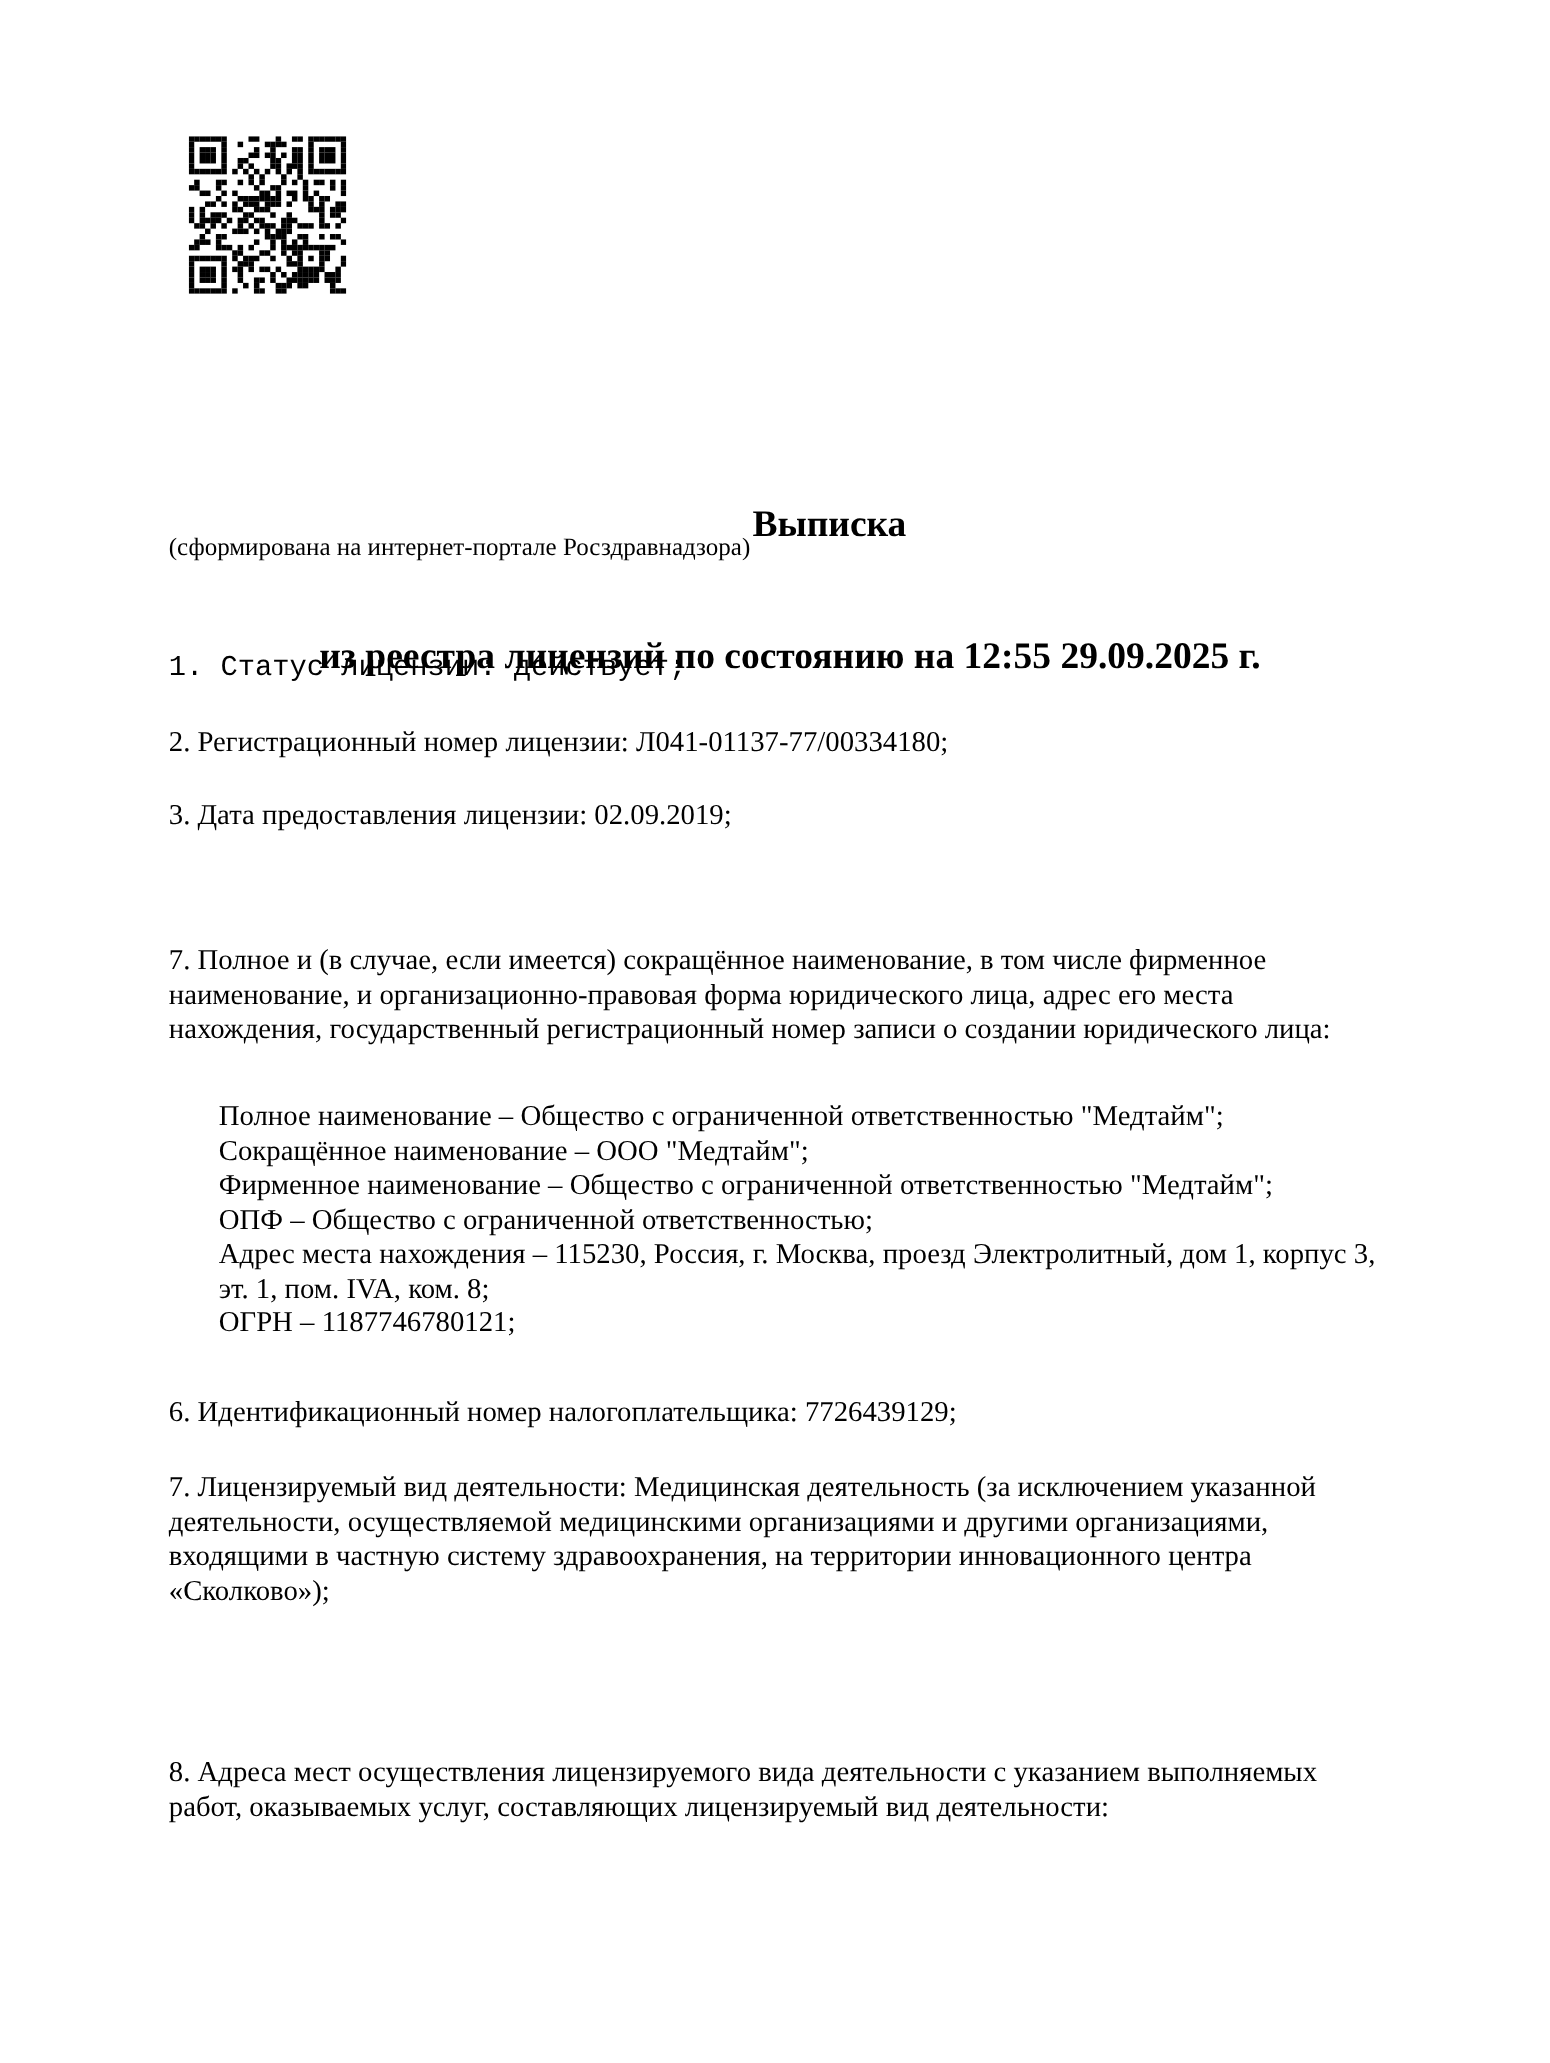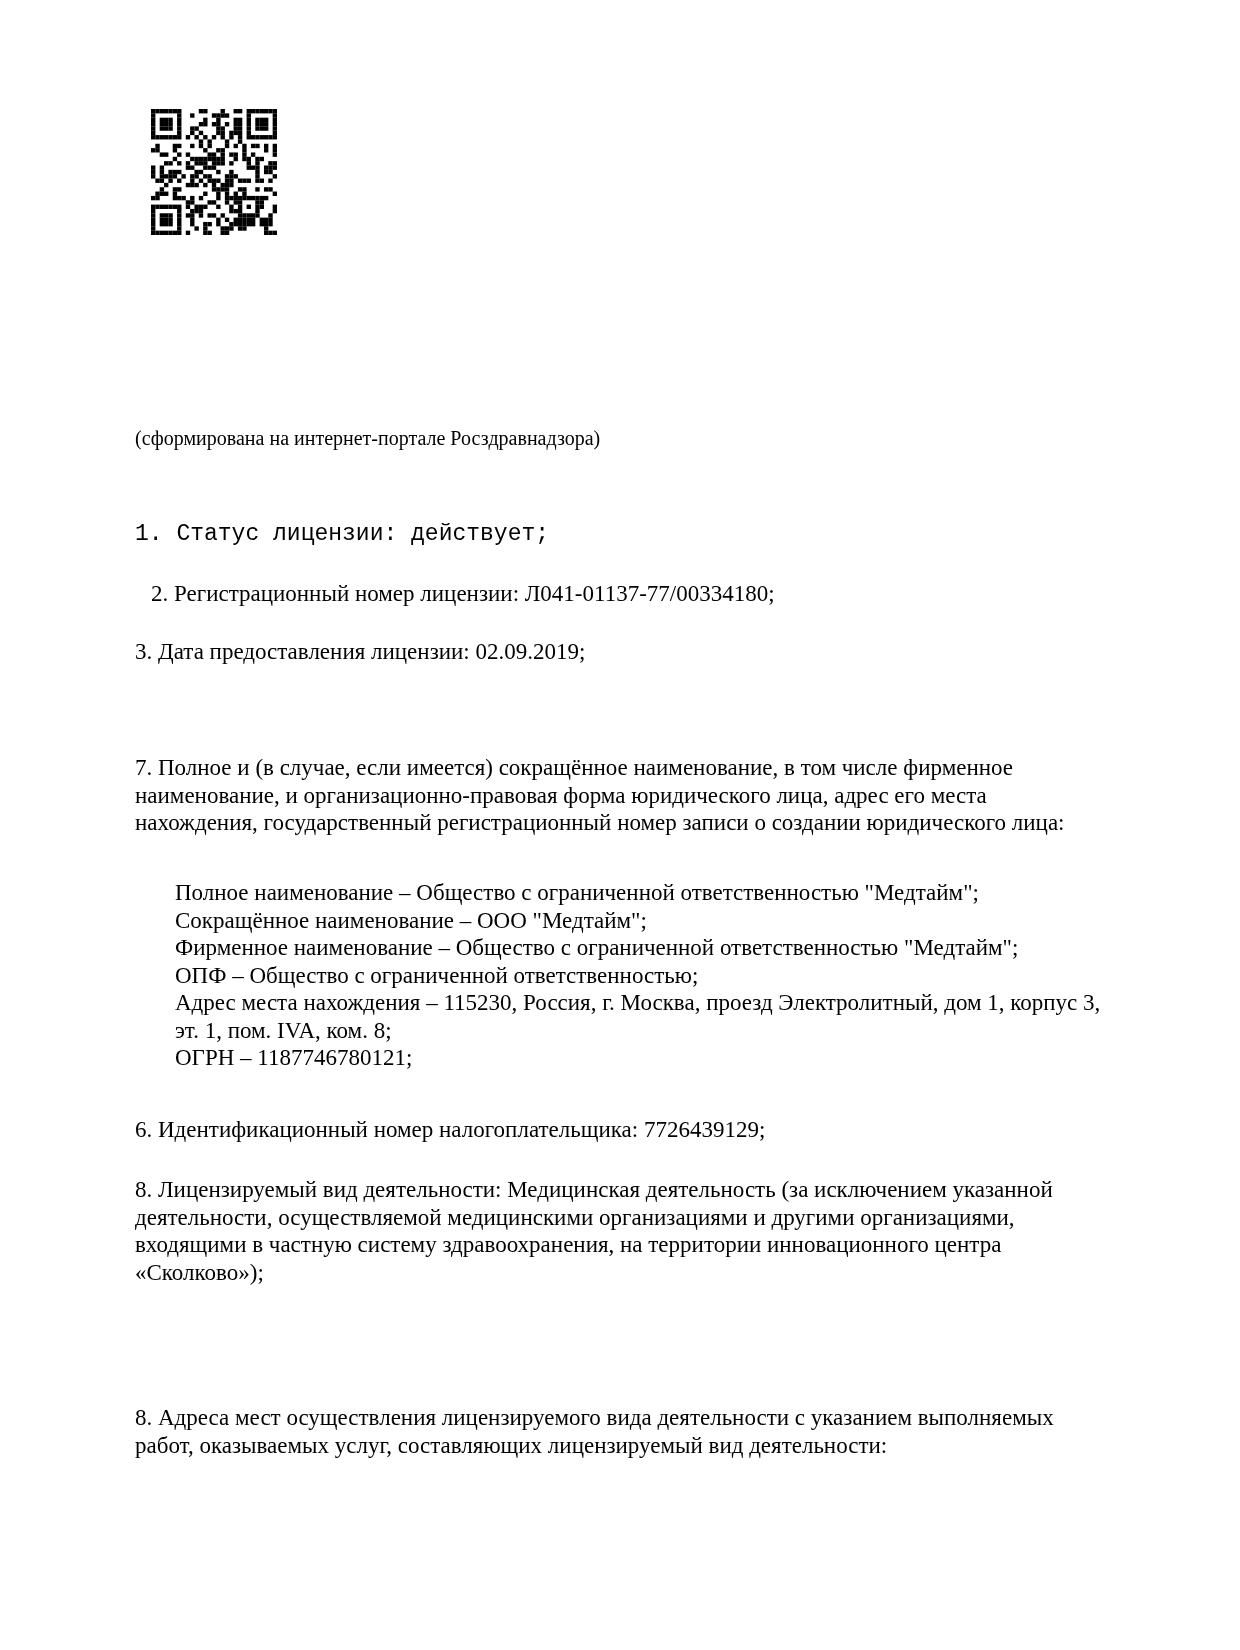--- a/index.html
+++ b/index.html
@@ -45,21 +45,21 @@
   .para {
     position: absolute;
     left: 135px;
     width: 1080px;
     font-size: 23px;
     line-height: 27.5px;
     white-space: pre-line;
     text-align: left;
   }
   .p-status   { top: 521px; font-family: Liberation Mono, monospace;  }
-  .p-regnum   { top: 580px; margin-left: 16px;  }
+  .p-regnum   { top: 580px;  }
   .p-date     { top: 638px;  }
   .p-organ    { top: 696px;  }
   .p-names    { top: 754px;  }
   .p-orgdet   { top: 879px; margin-left: 40px;  }
   .p-inn      { top: 1116px; }
   .p-activity { top: 1176px; }
   .p-addr     { top: 1404px; }
 </style>
 </head>
 <body>
@@ -455,37 +455,41 @@
         <rect x="34.76" y="121.66" width="4.39" height="4.39"></rect>
         <rect x="52.14" y="121.66" width="4.39" height="4.39"></rect>
         <rect x="56.48" y="121.66" width="4.39" height="4.39"></rect>
         <rect x="69.52" y="121.66" width="4.39" height="4.39"></rect>
         <rect x="73.86" y="121.66" width="4.39" height="4.39"></rect>
         <rect x="112.97" y="121.66" width="4.39" height="4.39"></rect>
         <rect x="117.31" y="121.66" width="4.39" height="4.39"></rect>
         <rect x="121.66" y="121.66" width="4.39" height="4.39"></rect>
       </svg></div>
 
+  <div class="doc-title">
+    <div class="line1">Выписка</div>
+    <div class="line2">из реестра лицензий по состоянию на 12:55 29.09.2025 г.</div>
+  </div>
 
   <div class="doc-subtitle">(сформирована на интернет-портале Росздравнадзора)</div>
 
   <div class="para p-status">1. Статус лицензии: действует;</div>
   <div class="para p-regnum">2. Регистрационный номер лицензии: Л041-01137-77/00334180;</div>
   <div class="para p-date">3. Дата предоставления лицензии: 02.09.2019;</div>
   <div class="para p-names">7. Полное и (в случае, если имеется) сокращённое наименование, в том числе фирменное
 наименование, и организационно-правовая форма юридического лица, адрес его места
 нахождения, государственный регистрационный номер записи о создании юридического лица:</div>
   <div class="para p-orgdet">Полное наименование – Общество с ограниченной ответственностью "Медтайм";
 Сокращённое наименование – ООО "Медтайм";
 Фирменное наименование – Общество с ограниченной ответственностью "Медтайм";
 ОПФ – Общество с ограниченной ответственностью;
 Адрес места нахождения – 115230, Россия, г. Москва, проезд Электролитный, дом 1, корпус 3,
 эт. 1, пом. IVA, ком. 8;
 ОГРН – 1187746780121;</div>
   <div class="para p-inn">6. Идентификационный номер налогоплательщика: 7726439129;</div>
-  <div class="para p-activity">8. Лицензируемый вид деятельности: Медицинская деятельность (за исключением указанной
+  <div class="para p-activity">7. Лицензируемый вид деятельности: Медицинская деятельность (за исключением указанной
 деятельности, осуществляемой медицинскими организациями и другими организациями,
 входящими в частную систему здравоохранения, на территории инновационного центра
 «Сколково»);</div>
   <div class="para p-addr">8. Адреса мест осуществления лицензируемого вида деятельности с указанием выполняемых
 работ, оказываемых услуг, составляющих лицензируемый вид деятельности:</div>
 
 </div>
 
 </body></html>

